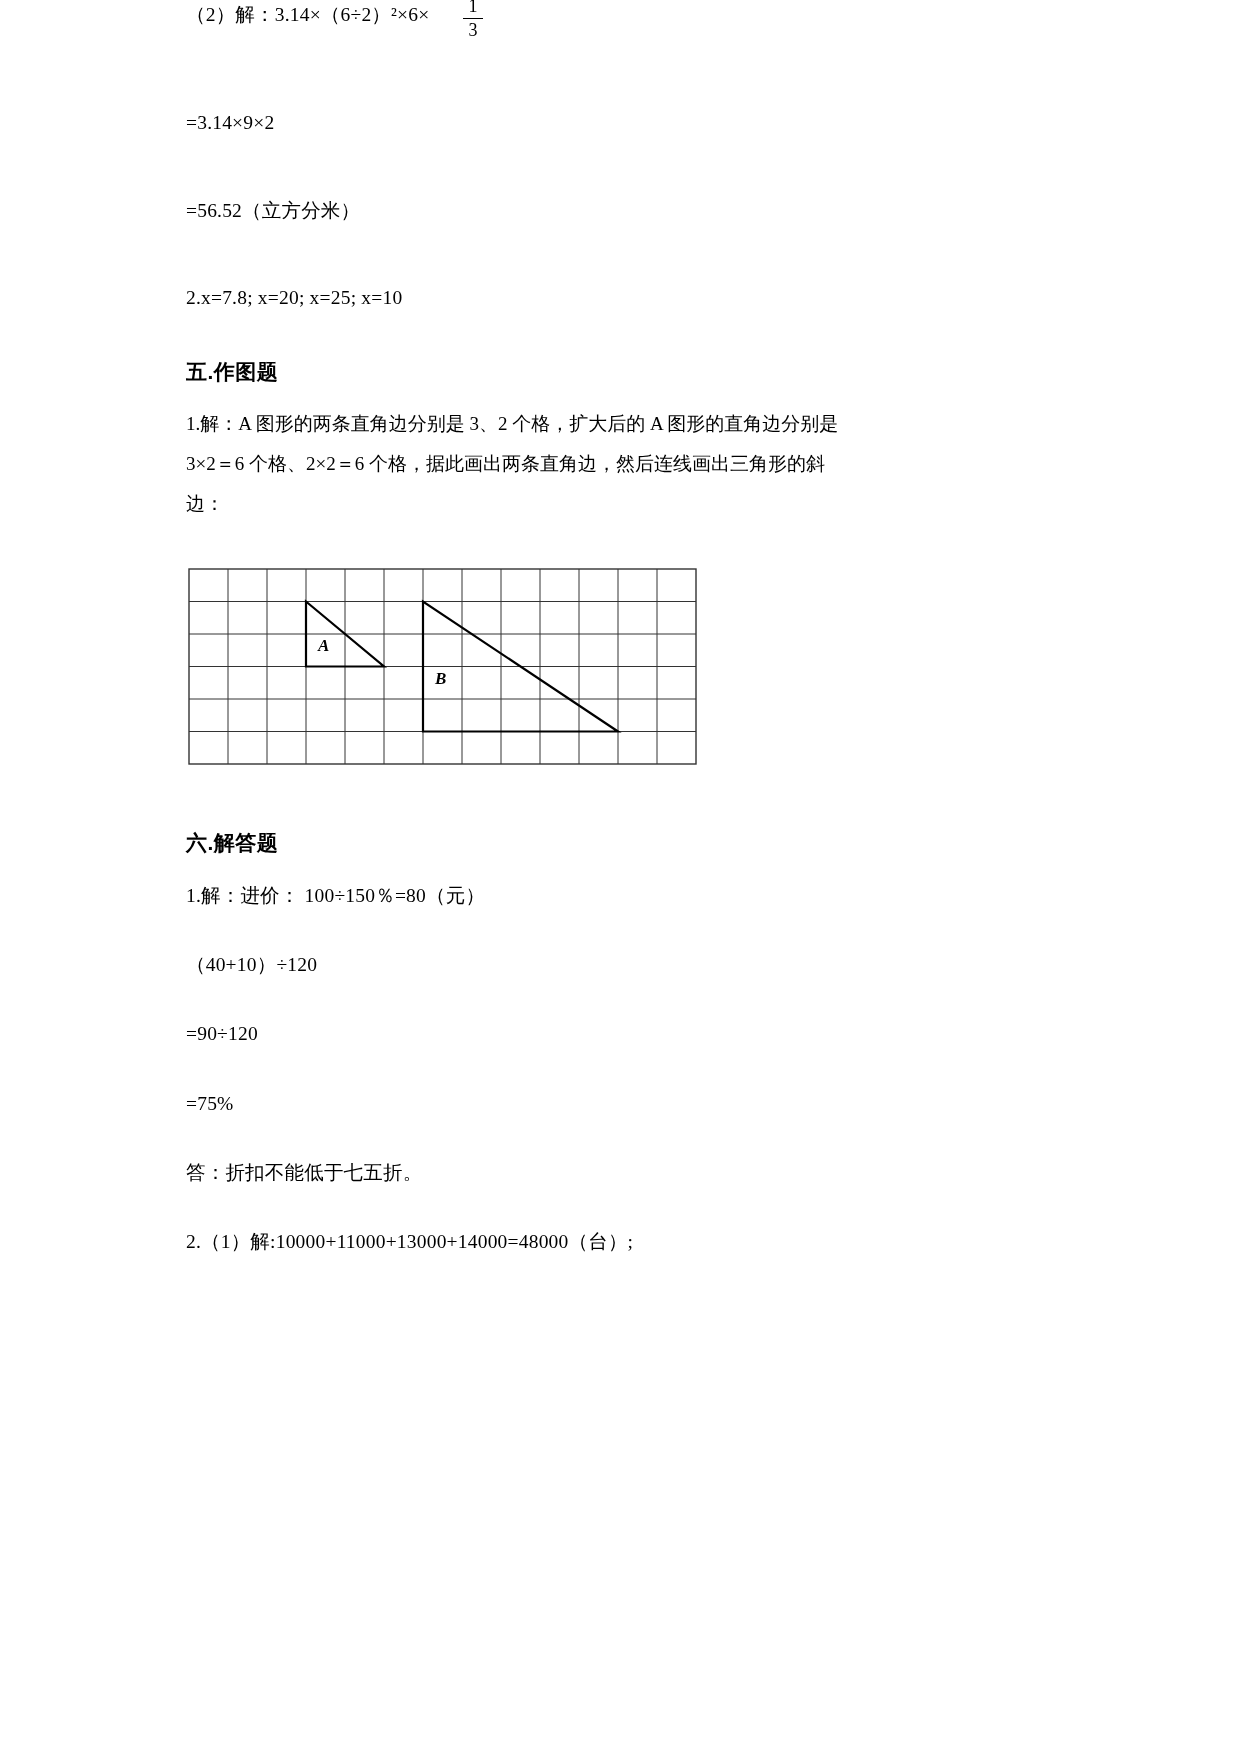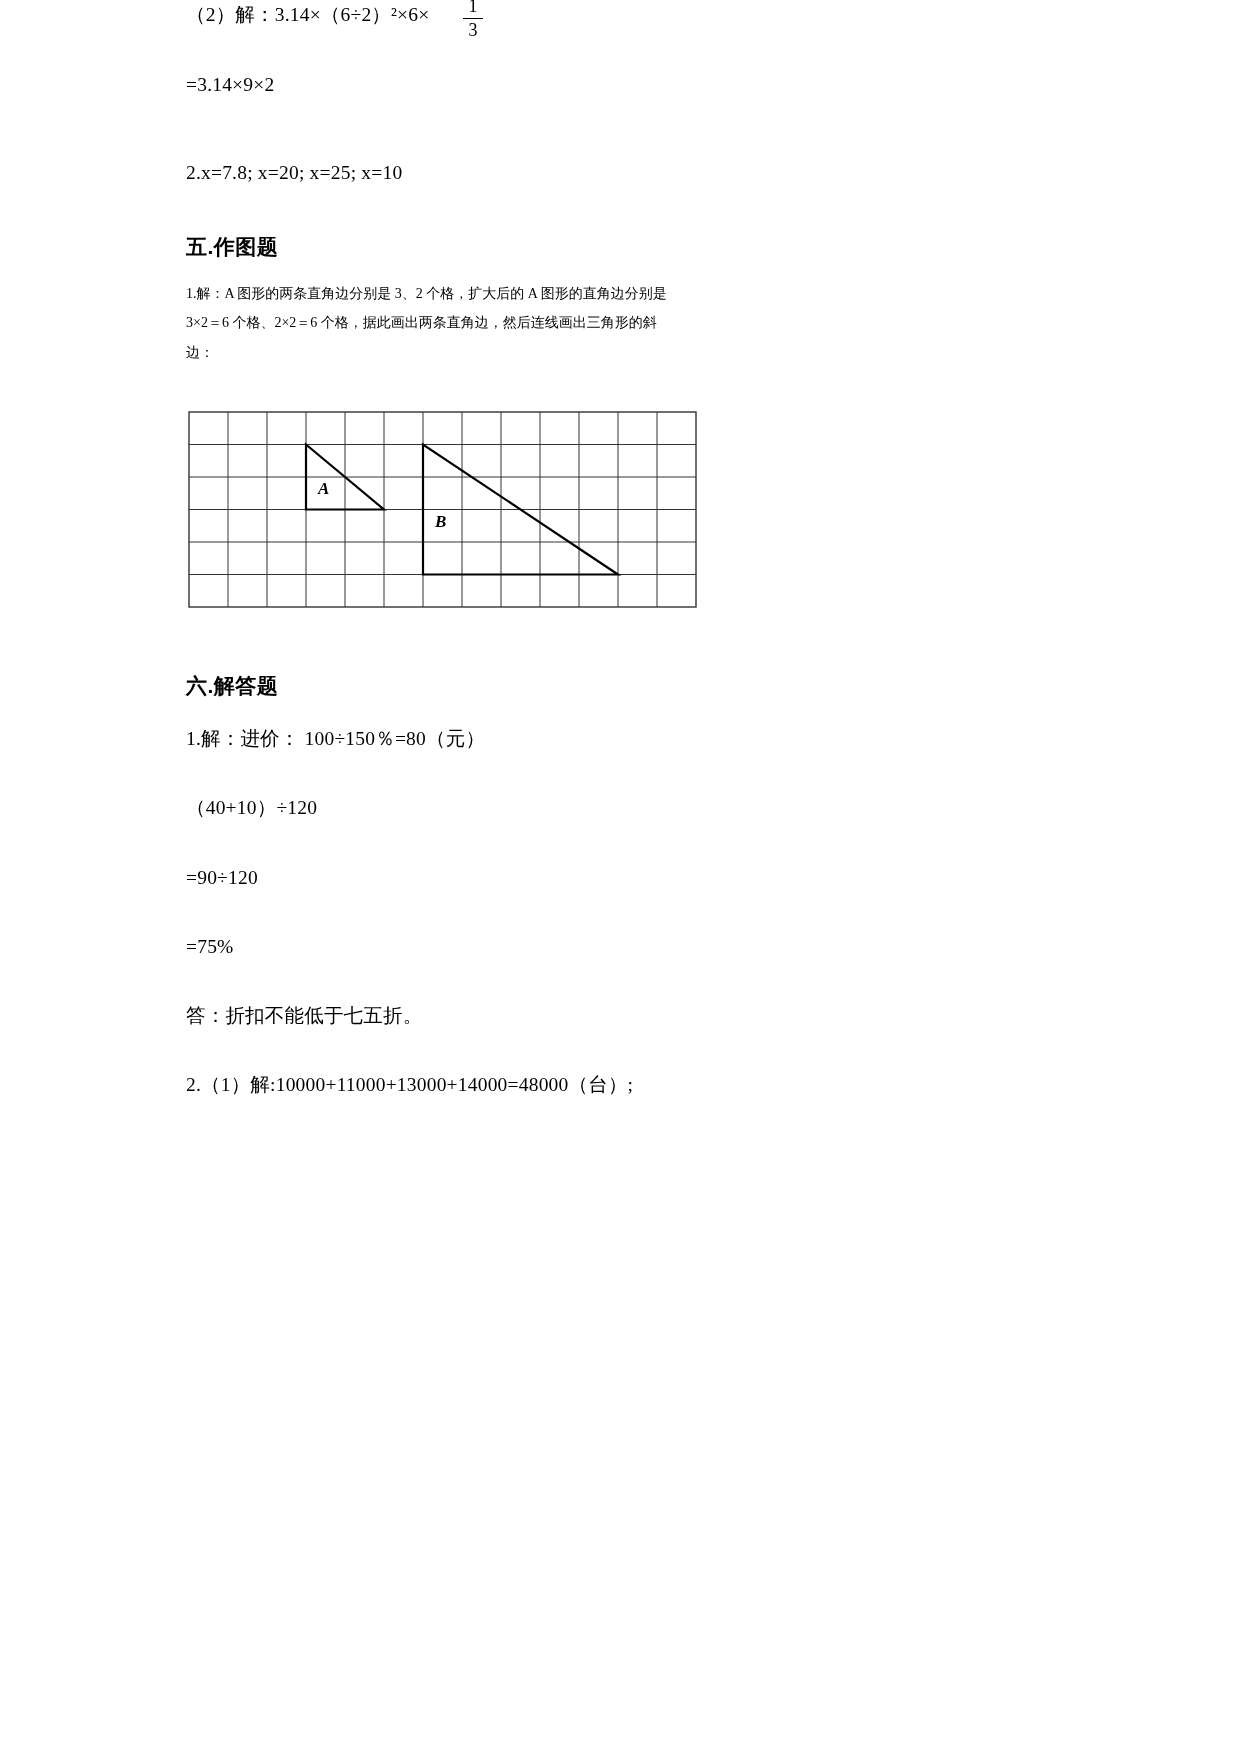--- a/index.html
+++ b/index.html
@@ -20,21 +20,21 @@
     height: 1755px;
     box-sizing: border-box;
     padding: 0 186px 0 186px;
   }
   .line {
     font-size: 19.5px;
     line-height: 1.5;
     letter-spacing: 0.2px;
   }
   .mt-a { }
-  .gap-lg { margin-top: 26px; }
+  .gap-lg { margin-top: 64px; }
   .gap-md { margin-top: 58px; }
 
   .frac-line {
     display: flex;
     align-items: flex-start;
     font-size: 19.5px;
   }
   .frac {
     display: inline-flex;
     flex-direction: column;
@@ -55,21 +55,21 @@
   }
 
   h2.section {
     font-size: 21px;
     font-weight: bold;
     font-family: "Liberation Sans", sans-serif;
     margin: 46px 0 0 0;
     letter-spacing: 0.5px;
   }
   .para {
-    font-size: 14px;
+    font-size: 19px;
     line-height: 2.1;
     margin-top: 18px;
     text-align: justify;
   }
   .para-line { display: block; }
 
   
   .figure-wrap {
     margin-top: 44px;
     position: relative;
@@ -90,20 +90,21 @@
   <div class="line mt-a frac-line">
     <span>（2）解：3.14×（6÷2）²×6×</span>
     <span class="frac">
       <span class="num">1</span>
       <span class="den">3</span>
     </span>
   </div>
 
   <div class="line gap-lg">=3.14×9×2</div>
 
+  <div class="line gap-md">=56.52（立方分米）</div>
 
   <div class="line gap-md">2.x=7.8;  x=20;  x=25;  x=10</div>
 
   <h2 class="section">五.作图题</h2>
 
   <div class="para">
     <span class="para-line">1.解：A 图形的两条直角边分别是 3、2 个格，扩大后的 A 图形的直角边分别是</span>
     <span class="para-line">3×2＝6 个格、2×2＝6 个格，据此画出两条直角边，然后连线画出三角形的斜</span>
     <span class="para-line">边：</span>
   </div>

